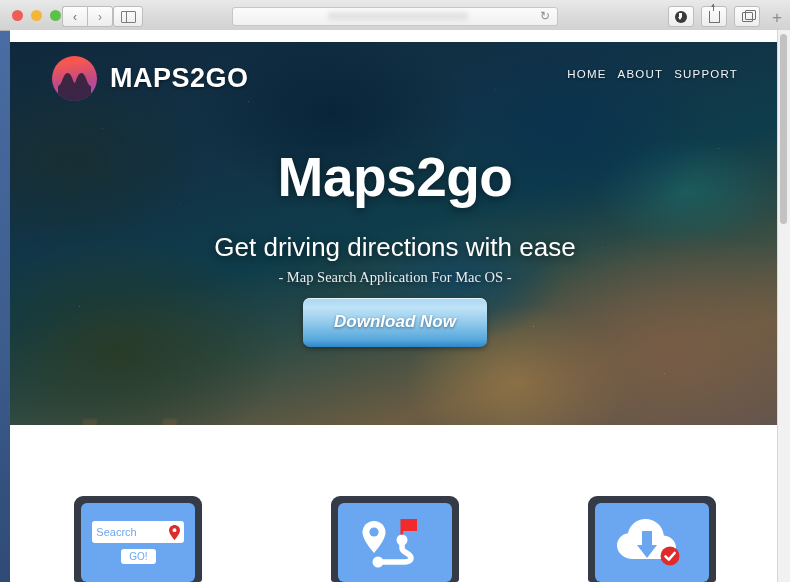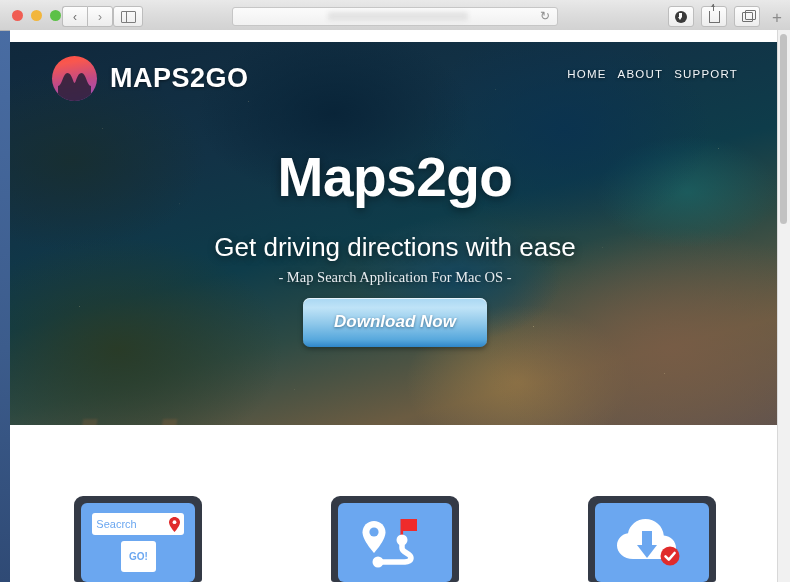--- a/index.html
+++ b/index.html
@@ -168,22 +168,22 @@
     padding:7px 7px 0 7px;box-sizing:border-box;position:relative;
   }
   .screen{
     width:100%;height:100%;background:#6ba7f0;border-radius:6px;
     display:flex;flex-direction:column;align-items:center;justify-content:center;
   }
   .searchrow{display:flex;align-items:center;background:#fff;border-radius:3px;width:92px;height:22px;padding:0 4px;box-sizing:border-box;}
   .searchrow span{font-size:11px;color:#6ba7f0;flex:1;}
   .pin{width:11px;height:15px;position:relative;}
   .go-btn{
-    margin-top:6px;background:#fff;color:#6ba7f0;font-size:10px;font-weight:bold;
-    border-radius:3px;padding:10px 8px;
+    margin-top:6px;background:#fff;color:#6ba7f0;font-size:10px;font-weight:normal;
+    border-radius:3px;padding:2px 8px;
   }
   .scrollbar{
     position:absolute;right:0;top:30px;width:12px;height:552px;background:#f1f1f1;
     border-left:1px solid #d8d8d8;
   }
   .thumb{position:absolute;left:2px;top:4px;width:7px;height:190px;background:#c2c2c2;border-radius:4px;}
 </style>
 </head>
 <body>
 

